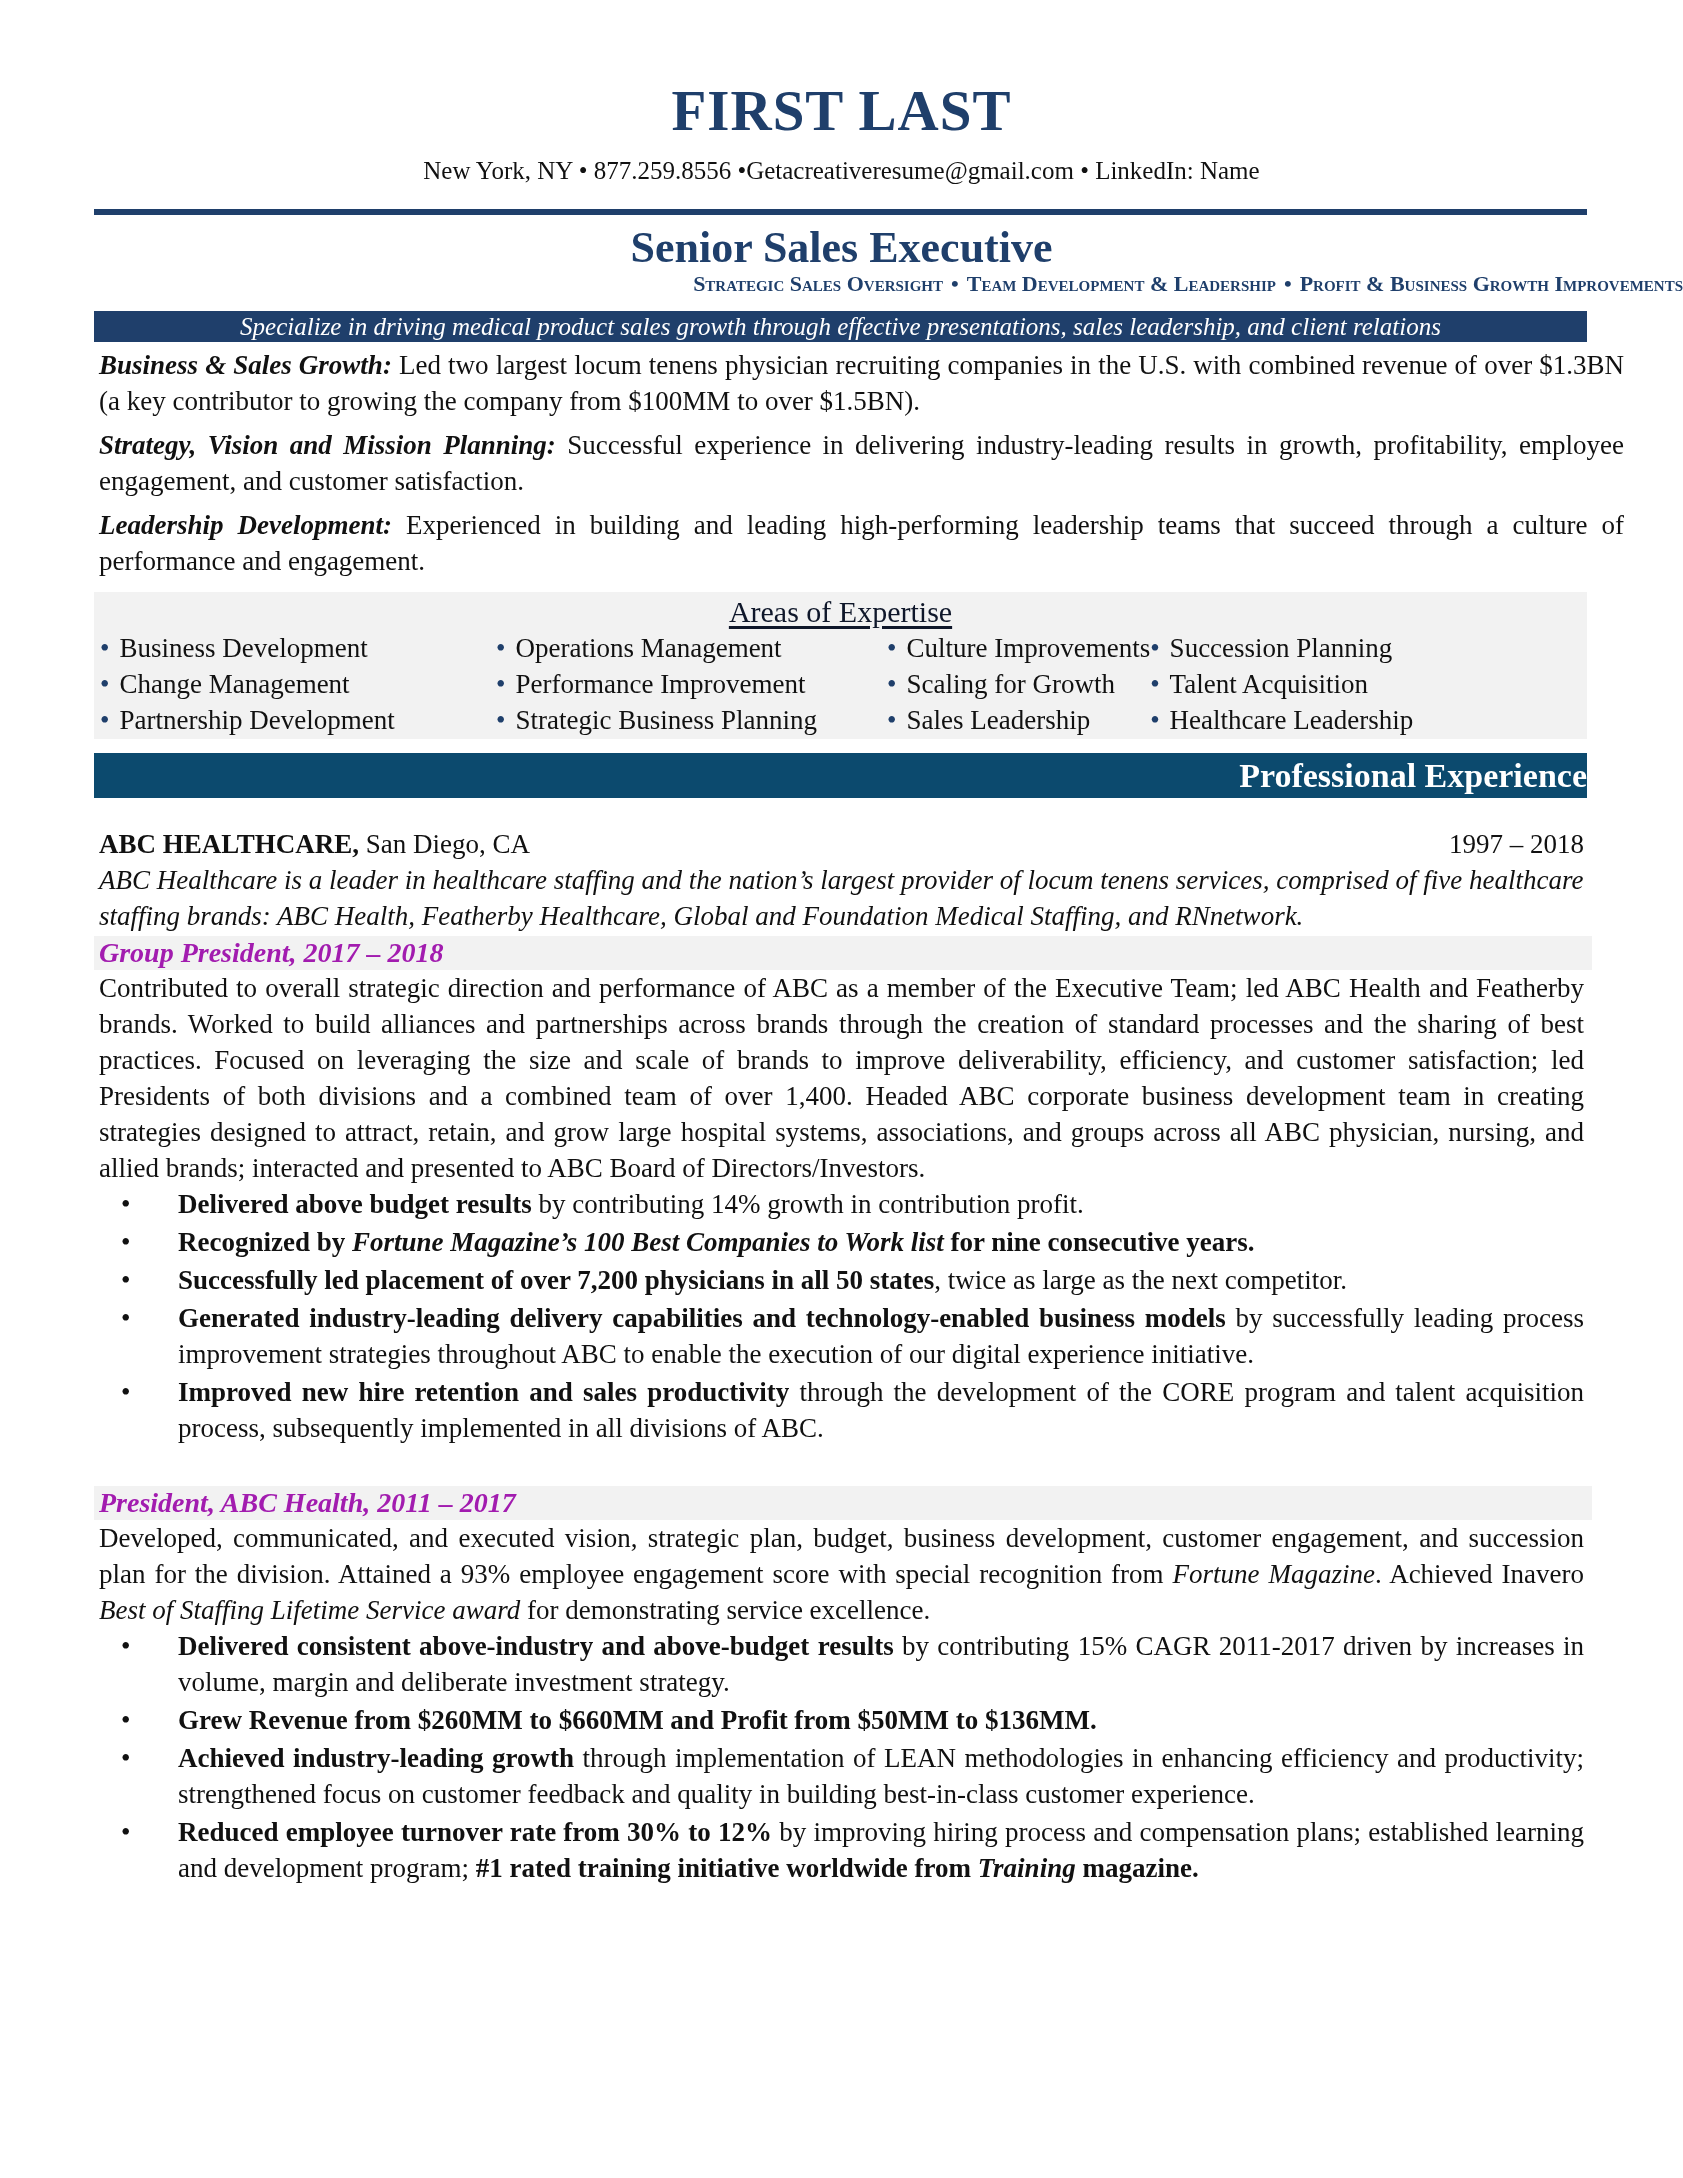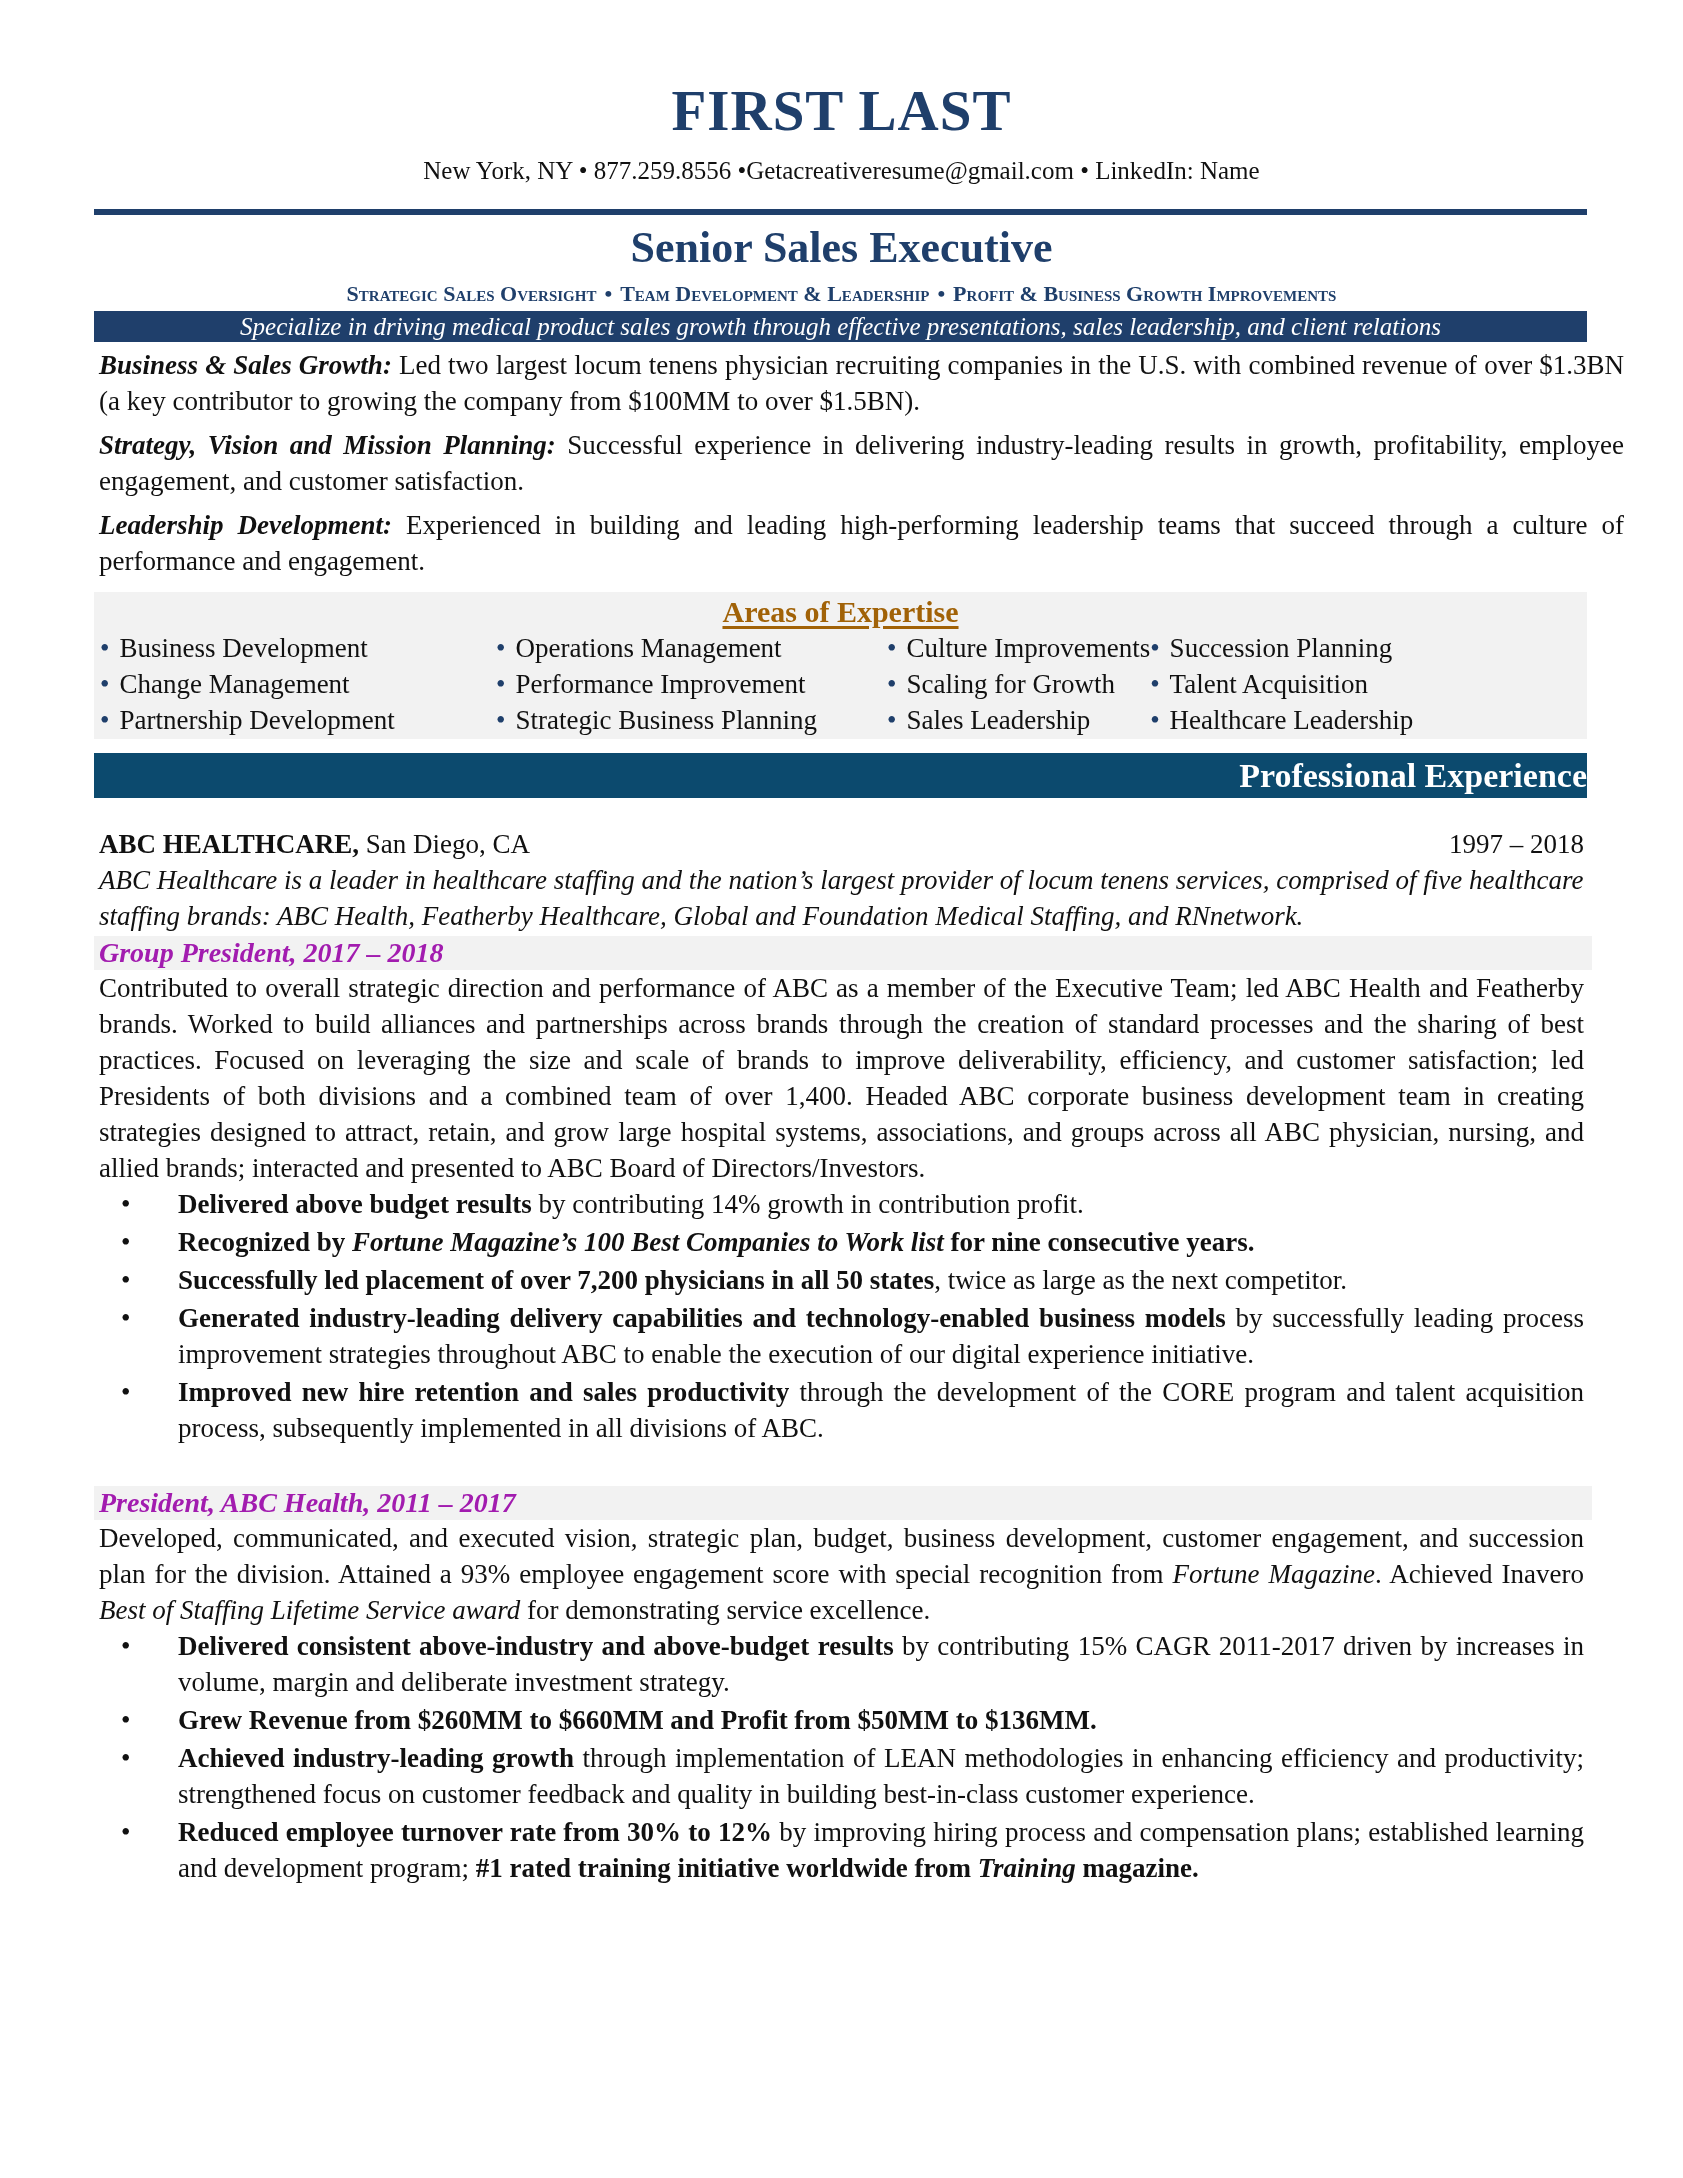--- a/index.html
+++ b/index.html
@@ -9,36 +9,36 @@
 
   .name { position: absolute; top: 81px; left: 0; width: 1683px; text-align: center;
           font-family: "Liberation Serif", serif; font-weight: bold; font-size: 57px;
           color: #1F3F6B; letter-spacing: 1px; line-height: 59px; }
   .contact { position: absolute; top: 156px; left: 0; width: 1683px; text-align: center;
              font-family: "Liberation Serif", serif; font-size: 25px; line-height: 30px; color: #111; }
   .rule { position: absolute; top: 209px; left: 94px; width: 1493px; height: 6px; background: #1F3F6B; }
 
   .headline { position: absolute; top: 220px; left: 0; width: 1683px; text-align: center;
               font-family: "Liberation Serif", serif; font-weight: bold; font-size: 44px; line-height: 55px; color: #1F3F6B; }
-  .keywords { position: absolute; top: 280px; left: 0; width: 1683px; text-align: center;
+  .keywords { position: absolute; top: 270px; left: 0; width: 1683px; text-align: right;
               font-family: "Liberation Serif", serif; font-weight: bold; font-size: 22px; line-height: 28px;
               color: #1F3F6B; font-variant: small-caps; }
   .keywords .sep { margin: 0 8px; }
   .tagline { position: absolute; top: 311px; left: 94px; width: 1493px; height: 31px; background: #1F3F6B;
              color: #ffffff; text-align: center; font-family: "Liberation Serif", serif; font-style: italic;
              font-size: 25px; line-height: 31px; white-space: nowrap; overflow: hidden; }
 
   .summary { position: absolute; top: 347px; left: 99px; width: 1525px;
              font-family: "Liberation Serif", serif; font-size: 27px; line-height: 36px; }
   .summary p { margin: 0 0 8px 0; text-align: justify; }
   .summary .lead { font-weight: bold; font-style: italic; }
 
   .expertise { position: absolute; top: 592px; left: 94px; width: 1493px; height: 147px; background: #F2F2F2; }
-  .expertise-title { text-align: center; font-family: "Liberation Serif", serif; font-weight: bold; font-size: 30px;
-                     line-height: 36px; color: #a16207; padding-top: 2px; }
+  .expertise-title { text-align: center; font-family: "Liberation Serif", serif; font-weight: normal; font-size: 30px;
+                     line-height: 36px; color: #0f172a; padding-top: 2px; }
   .expertise-title span { text-decoration: underline; text-underline-offset: 4px; }
   .exp-grid { display: flex; padding-left: 6px; }
   .exp-col { display: flex; flex-direction: column; }
   .exp-item { font-family: "Liberation Serif", serif; font-size: 27px; line-height: 36px; white-space: nowrap; }
   .exp-item .dot { color: #1F3F6B; margin-right: 10px; }
 
   .section-bar { position: absolute; top: 753px; left: 94px; width: 1493px; height: 45px; background: #0c4a6e;
                  color: #fff; text-align: right; font-family: "Liberation Serif", serif; font-weight: bold;
                  font-size: 34px; line-height: 45px; }
 

